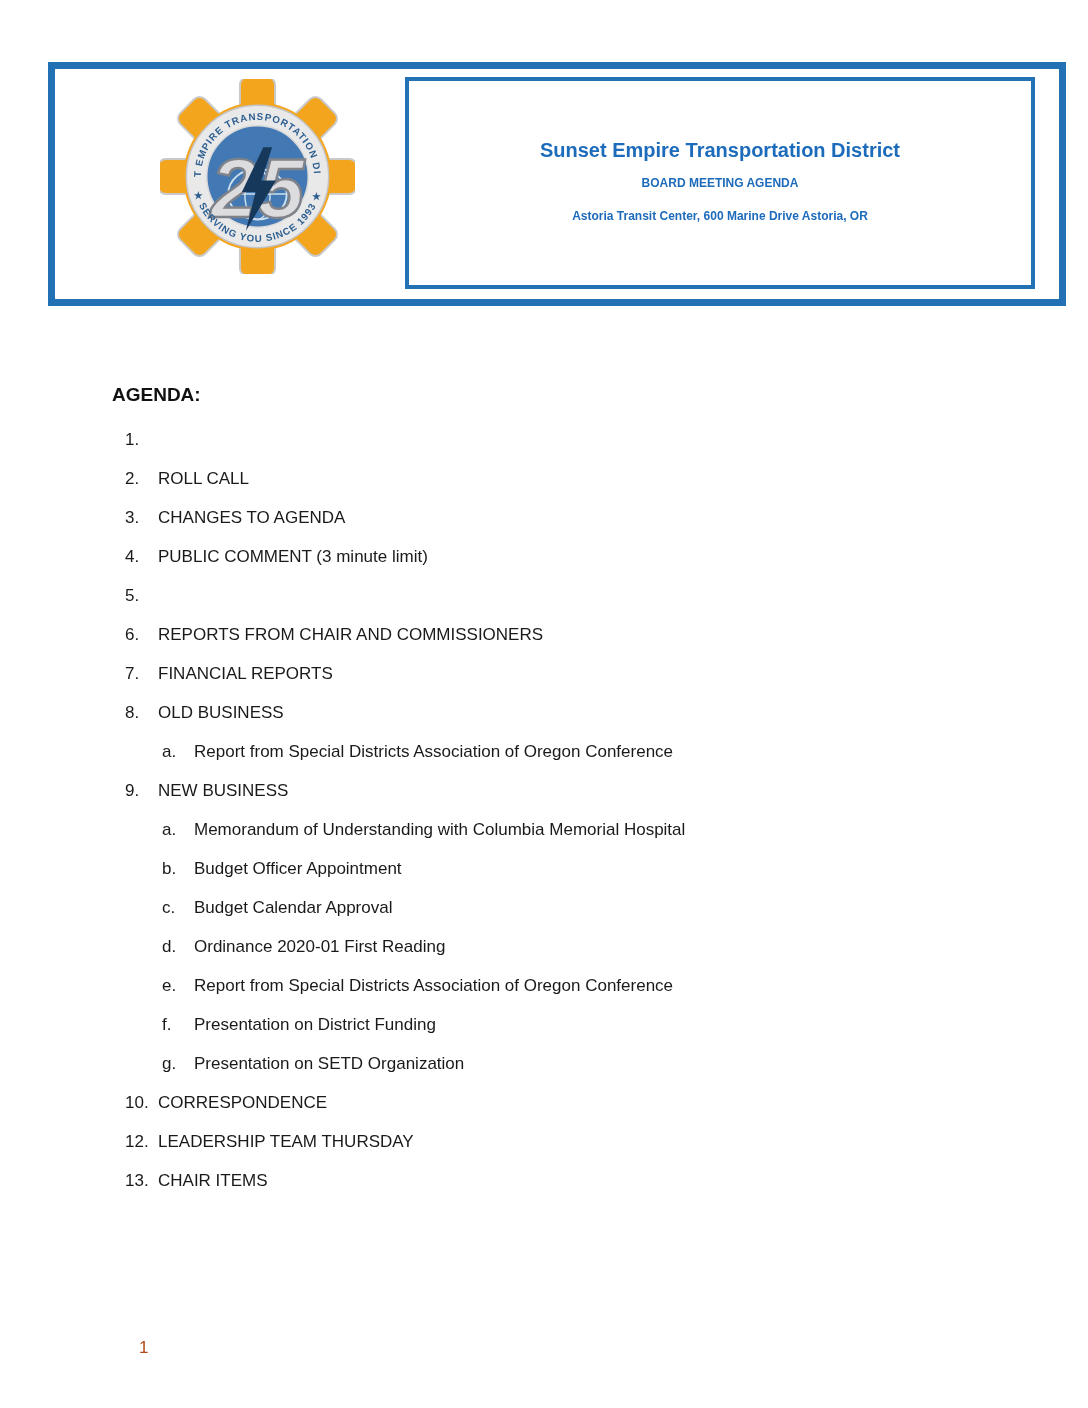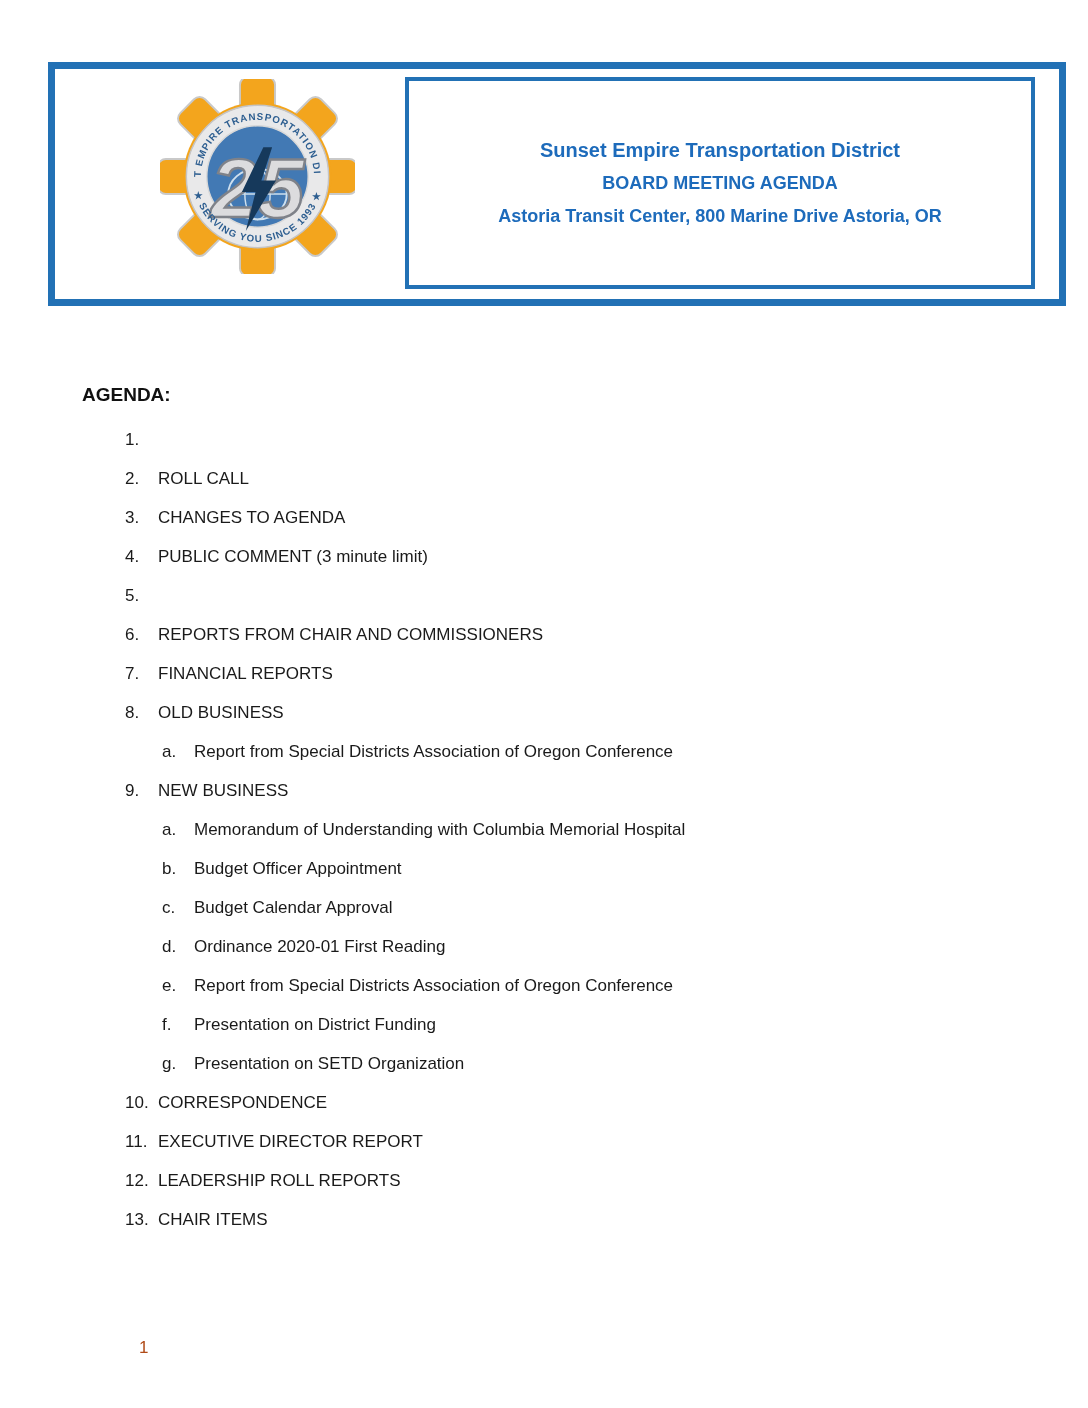--- a/index.html
+++ b/index.html
@@ -29,25 +29,25 @@
     width:630px; height:212px;
     border:4px solid var(--accent-blue);
     box-sizing:border-box;
     display:flex; flex-direction:column; justify-content:center;
     text-align:center;
     color:var(--text-blue);
     font-weight:bold;
   }
   .title-box .line { line-height:33px; }
   .title-box .lg { font-size:20px; }
-  .title-box .md { font-size:18px; }
+  .title-box .md { font-size:12px; }
 
   
   .agenda-heading {
-    position:absolute; left:82px; top:384px;
+    position:absolute; left:112px; top:384px;
     font-size:19px; font-weight:bold; color:#111;
   }
   .agenda-list {
     position:absolute; left:0; top:420px; width:1088px;
   }
   .arow {
     height:39px; display:flex; align-items:center;
     font-size:17px; color:#1a1a1a;
   }
   .arow .num { margin-left:125px; width:33px; flex:0 0 auto; }
@@ -103,21 +103,21 @@
         </text>
         <text font-size="10" font-weight="bold" fill="#2D5E90" letter-spacing="1" font-family="Liberation Sans, sans-serif">
           <textPath href="#arcBot" startOffset="50%" text-anchor="middle">★ SERVING YOU SINCE 1993 ★</textPath>
         </text>
       </svg>
     </div>
 
     <div class="title-box">
       <div class="line lg">Sunset Empire Transportation District</div>
       <div class="line md">BOARD MEETING AGENDA</div>
-      <div class="line md">Astoria Transit Center, 800 Marine Drive Astoria, OR</div>
+      <div class="line md">Astoria Transit Center, 600 Marine Drive Astoria, OR</div>
     </div>
   </div>
 
   <div class="agenda-heading">AGENDA:</div>
   <div class="agenda-list">
       <div class="arow">
         <span class="num">1.</span>
       </div>
       <div class="arow">
         <span class="num">2.</span>
@@ -180,26 +180,22 @@
       </div>
       <div class="arow sub">
         <span class="num">g.</span>
         <span class="txt">Presentation on SETD Organization</span>
       </div>
       <div class="arow">
         <span class="num">10.</span>
         <span class="txt">CORRESPONDENCE</span>
       </div>
       <div class="arow">
-        <span class="num">11.</span>
-        <span class="txt">EXECUTIVE DIRECTOR REPORT</span>
-      </div>
-      <div class="arow">
         <span class="num">12.</span>
-        <span class="txt">LEADERSHIP ROLL REPORTS</span>
+        <span class="txt">LEADERSHIP TEAM THURSDAY</span>
       </div>
       <div class="arow">
         <span class="num">13.</span>
         <span class="txt">CHAIR ITEMS</span>
       </div>
     </div>
 
   <div class="page-number">1</div>
 </div>
 

